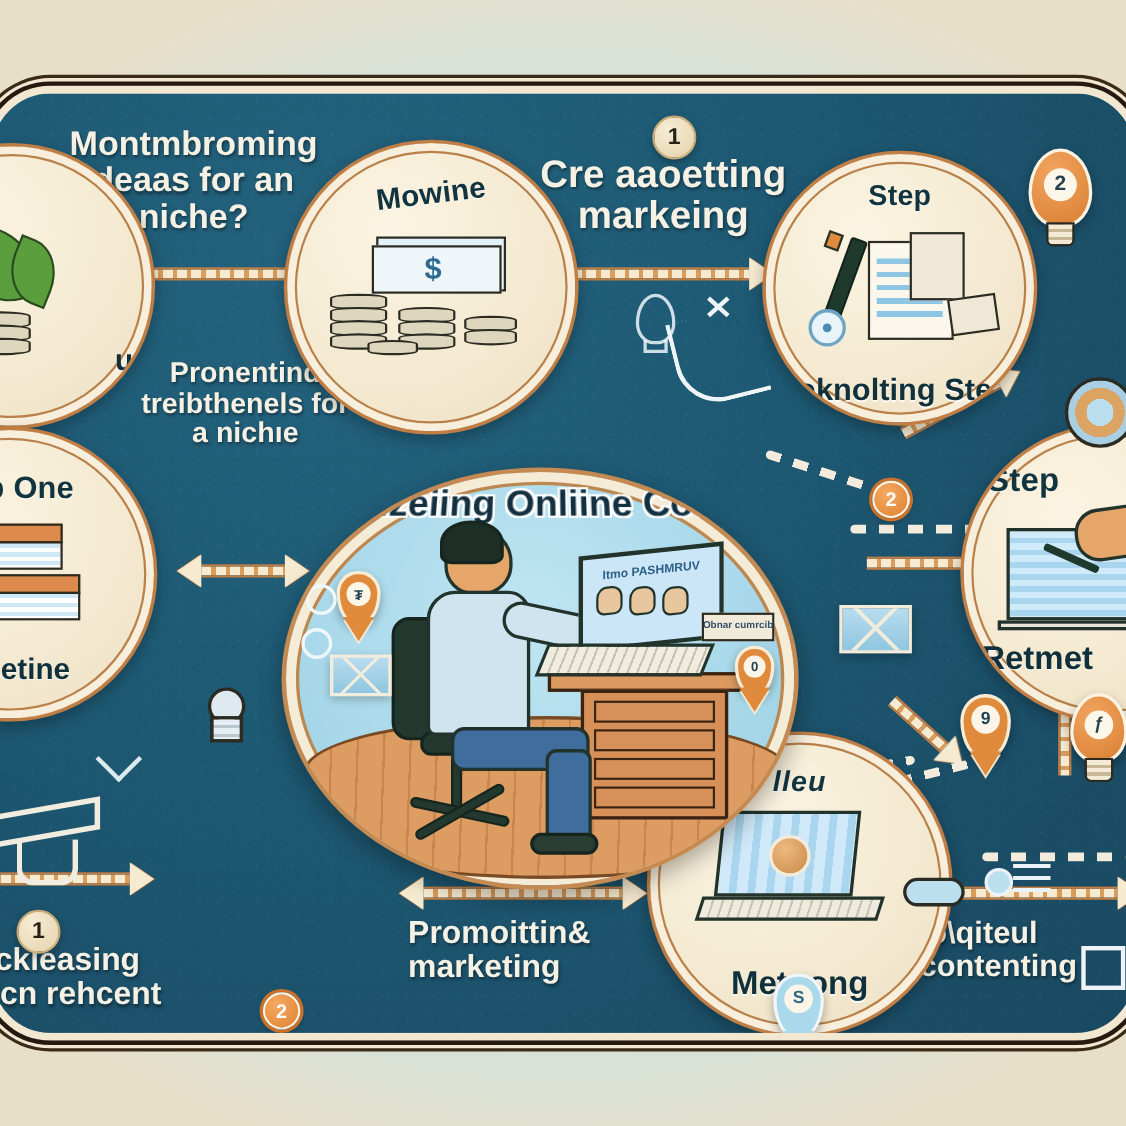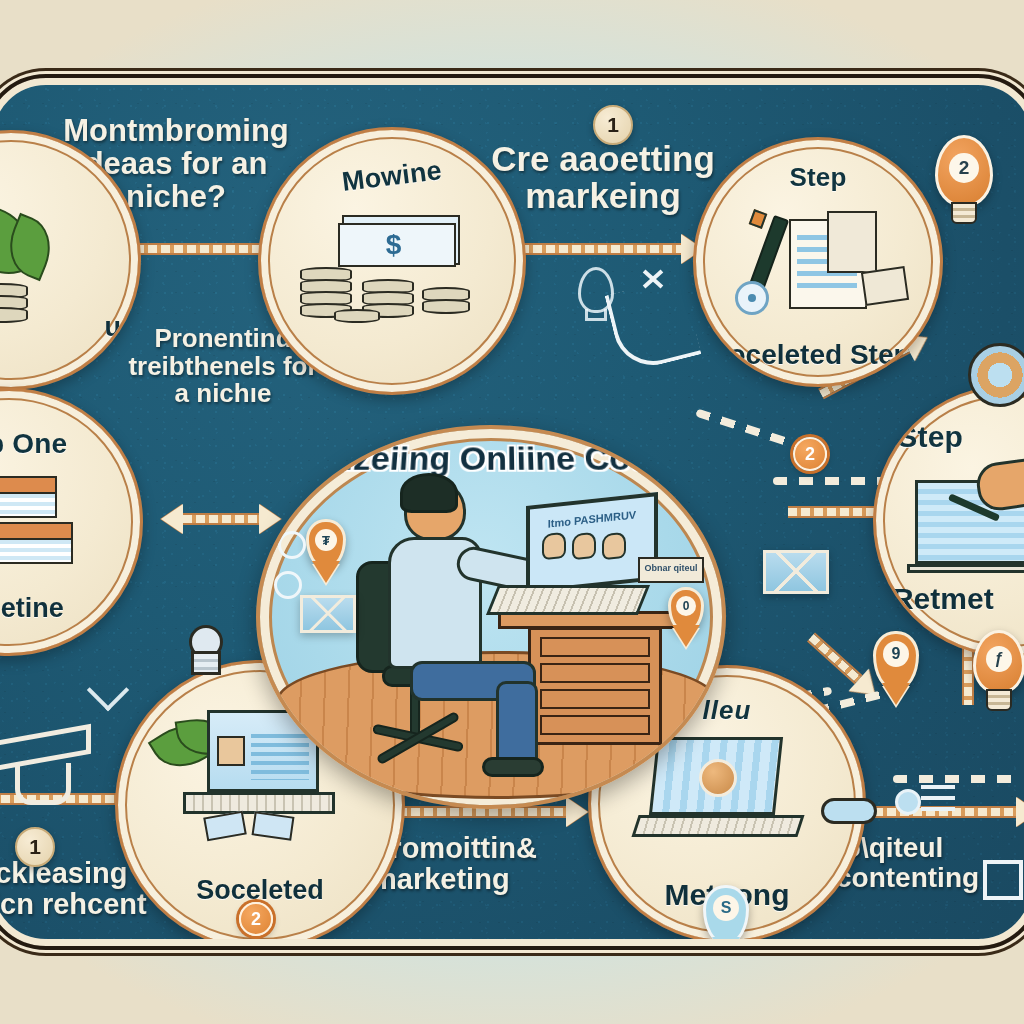--- a/index.html
+++ b/index.html
@@ -344,21 +344,21 @@
       <div class="art">
         <div class="paper" style="left:66px; top:6px; width:78px;height:90px;"></div>
         <div style="position:absolute;left:74px;top:22px;width:60px;height:56px;
              background:repeating-linear-gradient(180deg,#8fc6e4 0 5px, transparent 5px 12px);"></div>
         <div class="paper" style="left:104px; top:-2px; width:50px;height:62px; background:#f0e9d8;"></div>
         <div class="pen" style="left:36px; top:2px; width:16px;height:86px; transform:rotate(20deg);"></div>
         <div style="position:absolute;left:28px;top:-2px;width:14px;height:16px;background:#e08a3c;border:2px solid #22332c;transform:rotate(20deg);"></div>
         <div class="gear" style="left:12px; top:68px;"></div>
         <div style="position:absolute;left:140px;top:56px;width:44px;height:34px;background:#efe8d6;border:2px solid #2b2b22;transform:rotate(-8deg);"></div>
       </div>
-      <div class="lbl-bot" style="bottom:6%; font-size:28px;">Soceleted Steps</div>
+      <div class="lbl-bot" style="bottom:6%; font-size:28px;">Moknolting Steps</div>
     </div>
 
     <div class="node" style="left:-118px; top:303px; width:268px; height:268px;">
       <div class="lbl-top" style="top:14%; font-size:28px;">Sop One</div>
       <div class="art">
         <div class="book" style="left:30px; top:6px; width:120px;height:18px; background:#dd8b4d;"></div>
         <div class="book" style="left:26px; top:22px; width:124px;height:26px; background:
              repeating-linear-gradient(180deg,#cfe8f5 0 4px,#fff 4px 8px);"></div>
         <div class="book" style="left:44px; top:52px; width:122px;height:18px; background:#dd8b4d;"></div>
         <div class="book" style="left:40px; top:68px; width:126px;height:26px; background:
@@ -372,36 +372,20 @@
       <div class="art">
         <div class="laptop-scr" style="left:10px; top:12px; width:140px;height:84px;
              background:repeating-linear-gradient(180deg,#cfeaf8 0 6px,#a9d6ee 6px 11px);"></div>
         <div class="laptop-base" style="left:2px; top:96px; width:158px;height:9px;"></div>
         <div class="hand" style="left:72px; top:-8px; width:78px;height:48px; border-radius:22px 8px 14px 22px; transform:rotate(-8deg);"></div>
         <div style="position:absolute;left:42px;top:36px;width:54px;height:7px;background:#1d3a2d;transform:rotate(24deg);border-radius:3px;"></div>
       </div>
       <div class="lbl-bot" style="bottom:15%; left:6%; width:76%; text-align:left; font-size:30px;">Retmet</div>
     </div>
 
-    <div class="node" style="left:122px; top:575px; width:290px; height:290px;">
-      <div class="art" style="top:18%; height:52%;">
-        <div class="leaf" style="left:6px; top:10px; width:58px;height:44px; transform:rotate(-32deg);"></div>
-        <div class="leaf" style="left:28px; top:4px; width:52px;height:38px; transform:rotate(-8deg);"></div>
-        <div class="laptop-scr" style="left:58px; top:-4px; width:112px;height:82px;
-             background:linear-gradient(180deg,#d7ecf8,#b6dcf0);"></div>
-        <div style="position:absolute;left:68px;top:22px;width:28px;height:30px;background:#e9c79c;border:2px solid #2b2b22;"></div>
-        <div style="position:absolute;left:102px;top:20px;width:58px;height:46px;
-             background:repeating-linear-gradient(180deg,#7fbcdd 0 4px, transparent 4px 9px);"></div>
-        <div class="laptop-base" style="left:34px; top:78px; width:152px;height:22px;
-             background:repeating-linear-gradient(90deg,#efeade 0 7px,#c9c3b2 7px 9px);"></div>
-        <div class="bill" style="left:56px; top:100px; width:40px;height:24px; background:#cfe6f4; transform:rotate(-10deg);"></div>
-        <div class="bill" style="left:104px; top:100px; width:40px;height:24px; background:#cfe6f4; transform:rotate(8deg);"></div>
-      </div>
-      <div class="lbl-bot" style="bottom:15%;">Soceleted</div>
-    </div>
 
     <div class="node" style="left:595px; top:580px; width:278px; height:278px;">
       <div class="lbl-top" style="top:10%; font-size:26px; font-style:italic; letter-spacing:1px;">lleu</div>
       <div class="art" style="top:26%; height:44%;">
         <div class="laptop-scr" style="left:32px; top:-2px; width:126px;height:78px;
              background:repeating-linear-gradient(90deg,#cfe9f8 0 10px,#a9d6ee 10px 17px); transform:skewX(-6deg);"></div>
         <div style="position:absolute;left:78px;top:20px;width:38px;height:38px;border-radius:50%;
              background:radial-gradient(circle at 35% 30%,#eeb97e,#c98a49); border:3px solid #f3ecdd;"></div>
         <div class="laptop-base" style="left:14px; top:76px; width:166px;height:22px;
              background:repeating-linear-gradient(90deg,#efeade 0 7px,#c9c3b2 7px 9px); transform:skewX(-18deg);"></div>
@@ -454,21 +438,21 @@
            background:#cbe7f7;border:4px solid #22332c;transform:skewY(-6deg);"></div>
       <div style="position:absolute;left:272px;top:84px;width:120px;text-align:center;font-size:11px;font-weight:bold;color:#2c5f86;transform:skewY(-6deg);">Itmo PASHMRUV</div>
       <div style="position:absolute;left:282px;top:104px;width:24px;height:26px;background:#e8c79e;border:2px solid #22332c;border-radius:40% 40% 30% 30%;transform:skewY(-6deg);"></div>
       <div style="position:absolute;left:312px;top:104px;width:24px;height:26px;background:#e8c79e;border:2px solid #22332c;border-radius:40% 40% 30% 30%;transform:skewY(-6deg);"></div>
       <div style="position:absolute;left:342px;top:104px;width:24px;height:26px;background:#e8c79e;border:2px solid #22332c;border-radius:40% 40% 30% 30%;transform:skewY(-6deg);"></div>
       <div style="position:absolute;left:232px;top:156px;width:152px;height:30px;
            background:repeating-linear-gradient(90deg,#f0ece0 0 7px,#c7c1b0 7px 9px);border:3px solid #22332c;transform:skewX(-22deg);"></div>
 
       <div style="position:absolute;left:378px;top:128px;width:66px;height:26px;
            background:#f1ead9;border:2px solid #2b2b22;"></div>
-      <div style="position:absolute;left:378px;top:134px;width:66px;text-align:center;font-size:9px;font-weight:bold;color:#30506a;">Obnar qiteul</div>
+      <div style="position:absolute;left:378px;top:134px;width:66px;text-align:center;font-size:9px;font-weight:bold;color:#30506a;">Obnar cumrcib</div>
 
       <div class="pin" style="left:46px;top:90px;width:40px;height:50px;">
         <div class="dot" style="width:22px;height:22px;font-size:13px;">₮</div>
       </div>
 
       <div class="pin" style="left:408px;top:158px;width:36px;height:46px;">
         <div class="dot" style="width:20px;height:20px;font-size:12px;margin-top:6px;">0</div>
       </div>
 
       <div style="position:absolute;left:18px;top:102px;width:28px;height:28px;border-radius:50%;border:3px solid #f0f7fa;"></div>

